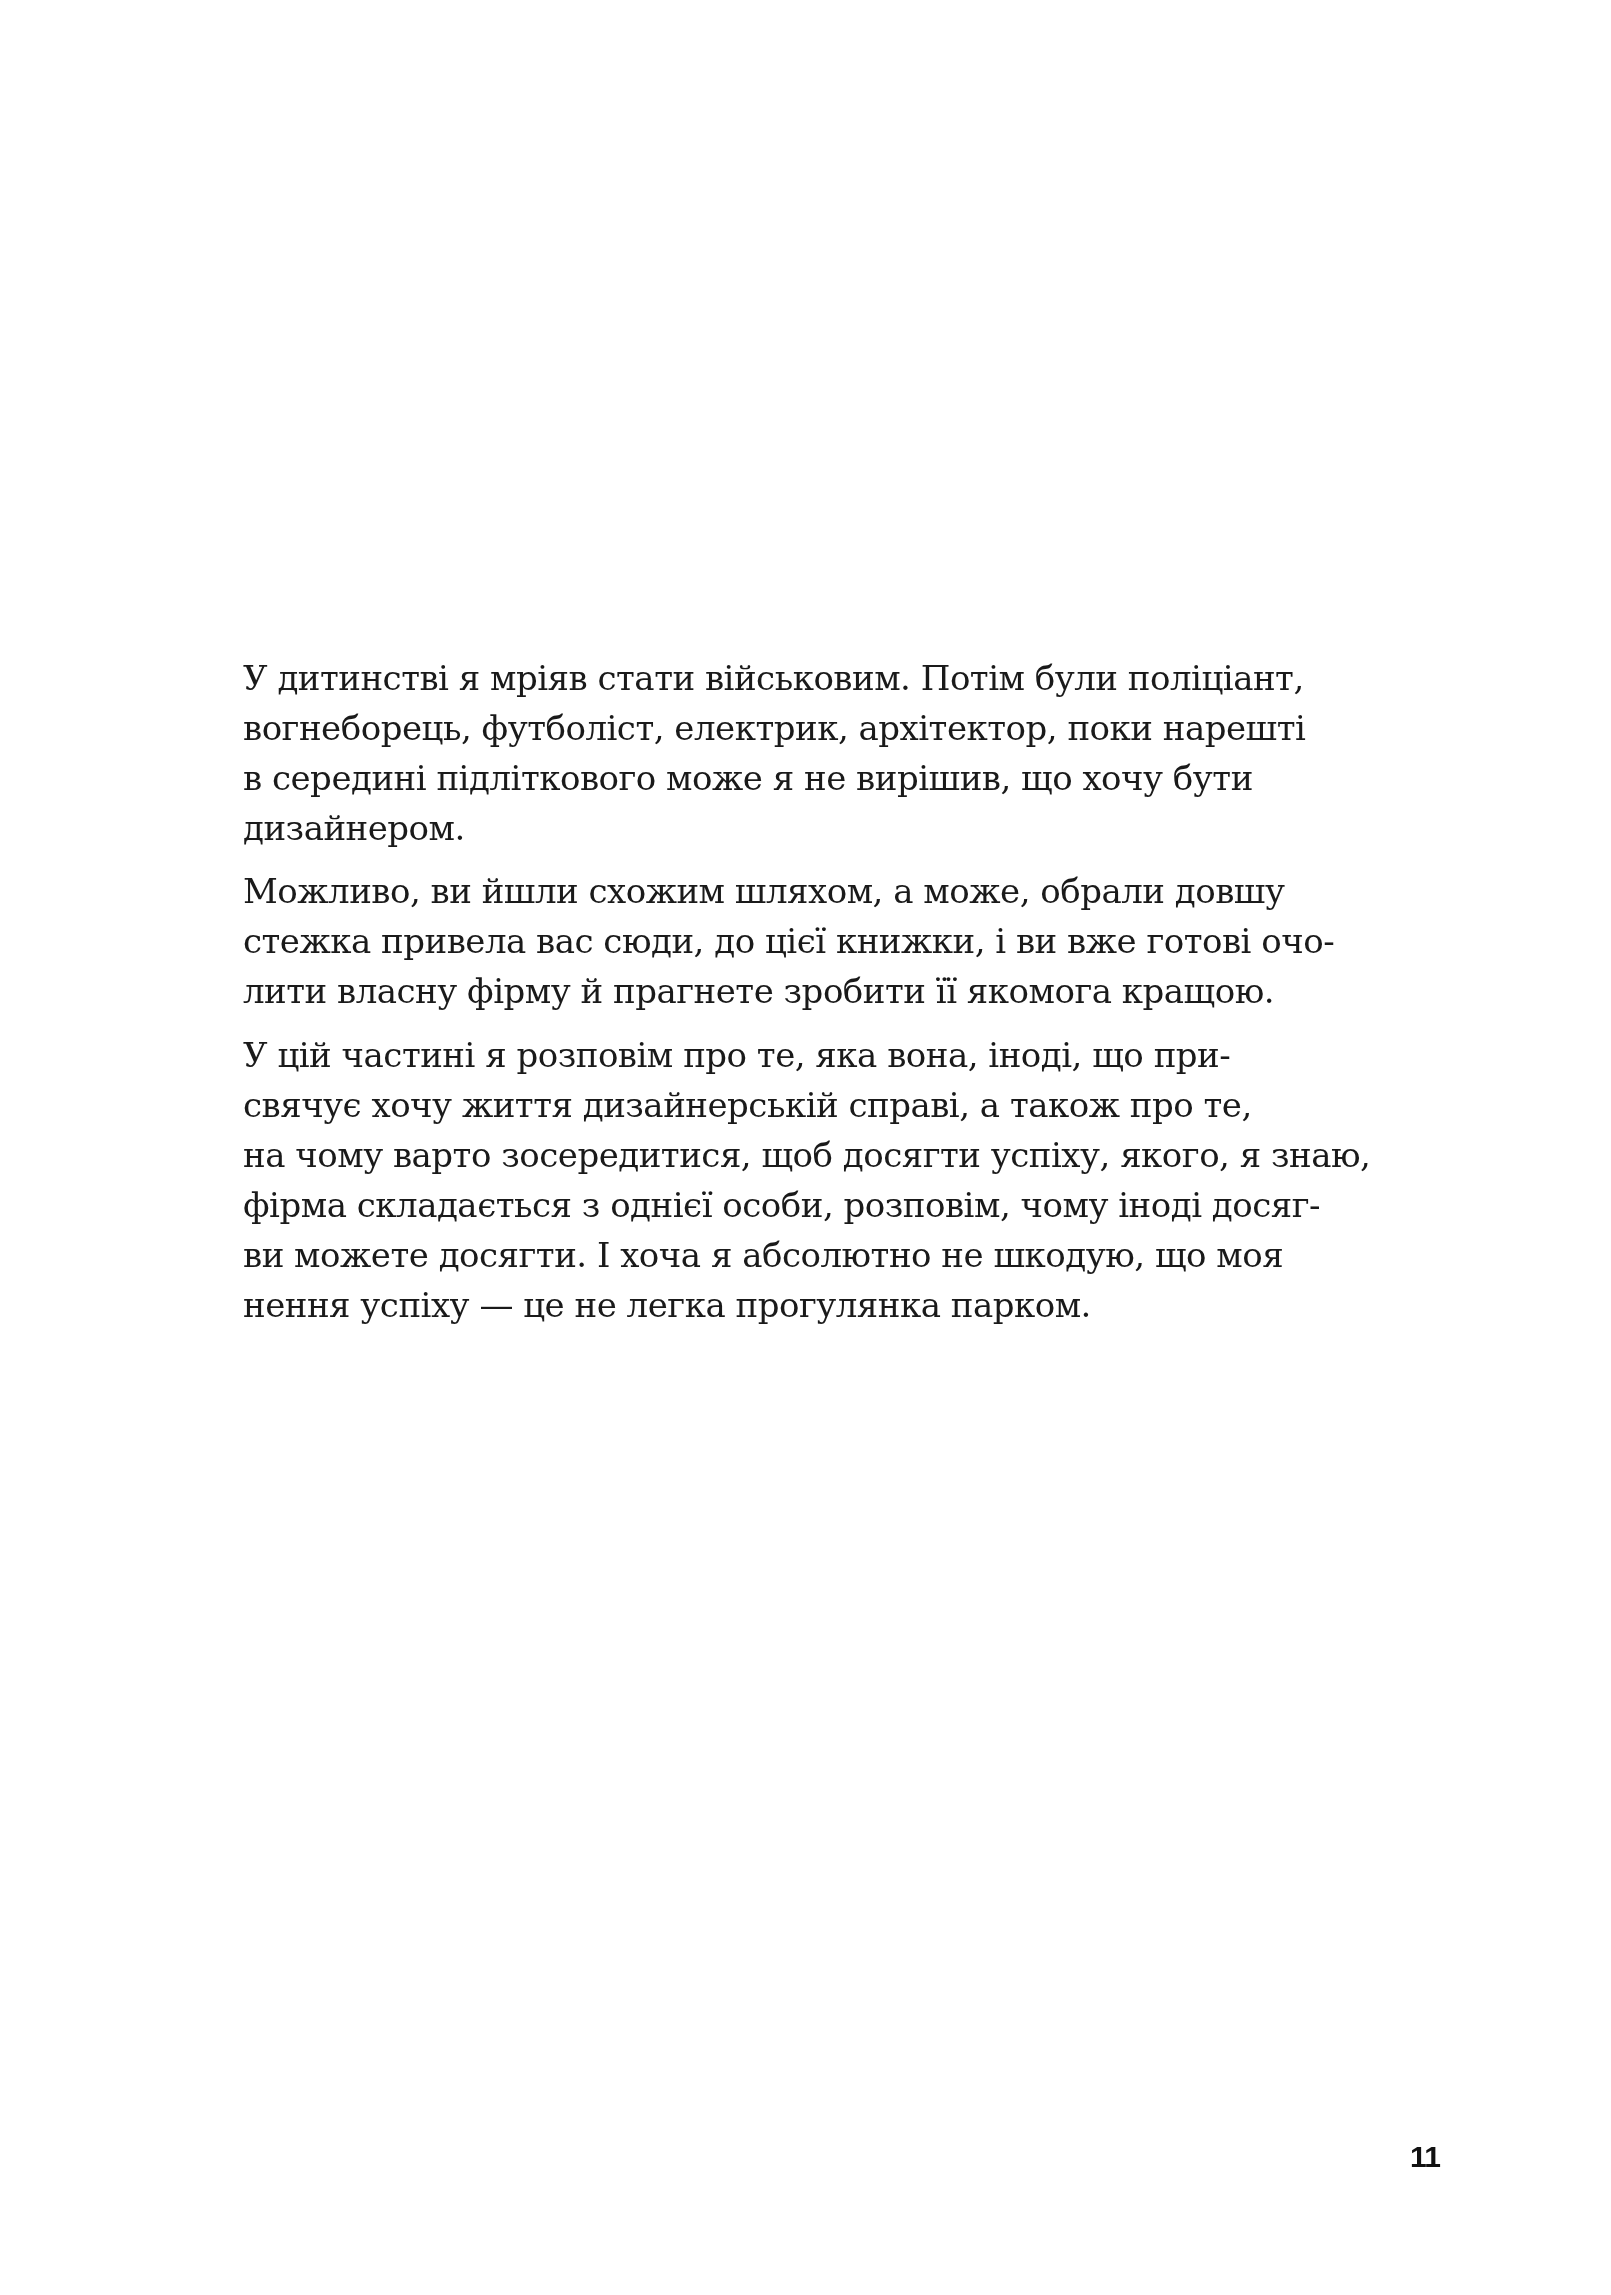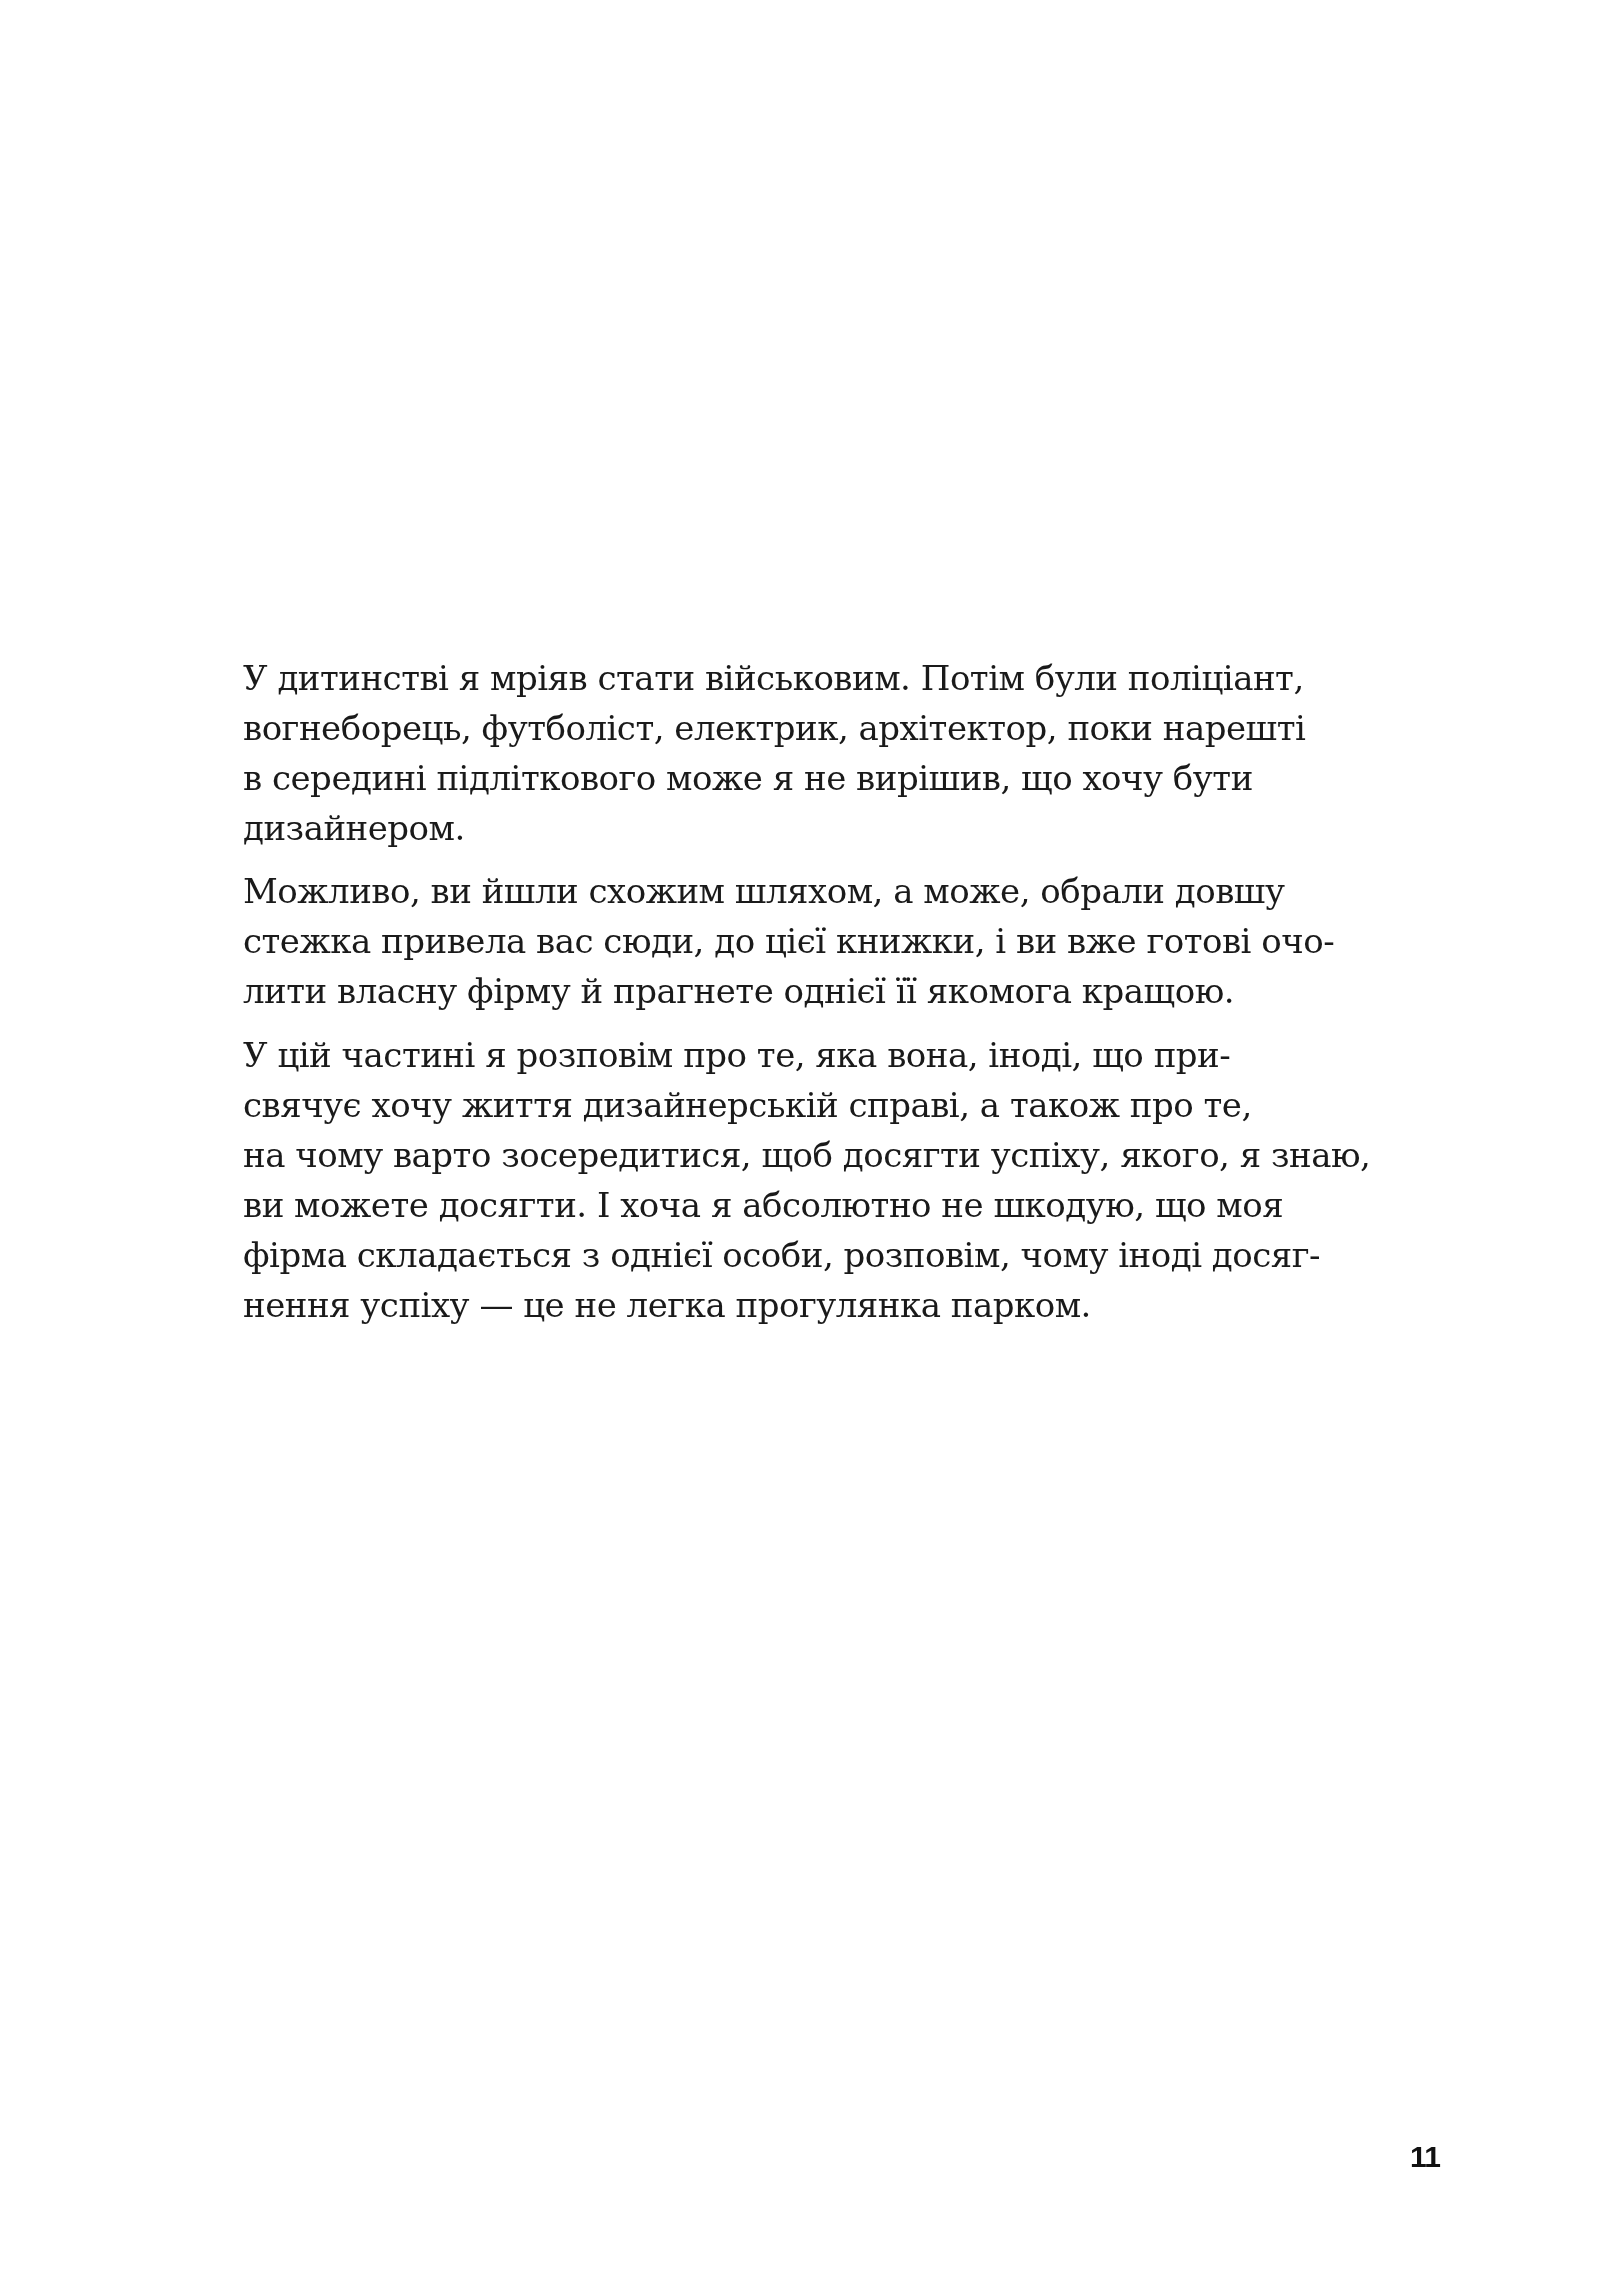--- a/index.html
+++ b/index.html
@@ -56,27 +56,27 @@
   <div class="text-block">
     <p class="para">
       <span class="line">У дитинстві я мріяв стати військовим. Потім були поліціант,</span>
       <span class="line">вогнеборець, футболіст, електрик, архітектор, поки нарешті</span>
       <span class="line">в середині підліткового може я не вирішив, що хочу бути</span>
       <span class="line">дизайнером.</span>
     </p>
     <p class="para">
       <span class="line">Можливо, ви йшли схожим шляхом, а може, обрали довшу</span>
       <span class="line">стежка привела вас сюди, до цієї книжки, і ви вже готові очо-</span>
-      <span class="line">лити власну фірму й прагнете однієї її якомога кращою.</span>
+      <span class="line">лити власну фірму й прагнете зробити її якомога кращою.</span>
     </p>
     <p class="para">
       <span class="line">У цій частині я розповім про те, яка вона, іноді, що при-</span>
       <span class="line">свячує хочу життя дизайнерській справі, а також про те,</span>
       <span class="line">на чому варто зосередитися, щоб досягти успіху, якого, я знаю,</span>
+      <span class="line">фірма складається з однієї особи, розповім, чому іноді досяг-</span>
       <span class="line">ви можете досягти. І хоча я абсолютно не шкодую, що моя</span>
-      <span class="line">фірма складається з однієї особи, розповім, чому іноді досяг-</span>
       <span class="line">нення успіху — це не легка прогулянка парком.</span>
     </p>
   </div>
 
   <div class="page-number">11</div>
 </div>
 
 
 </body></html>

